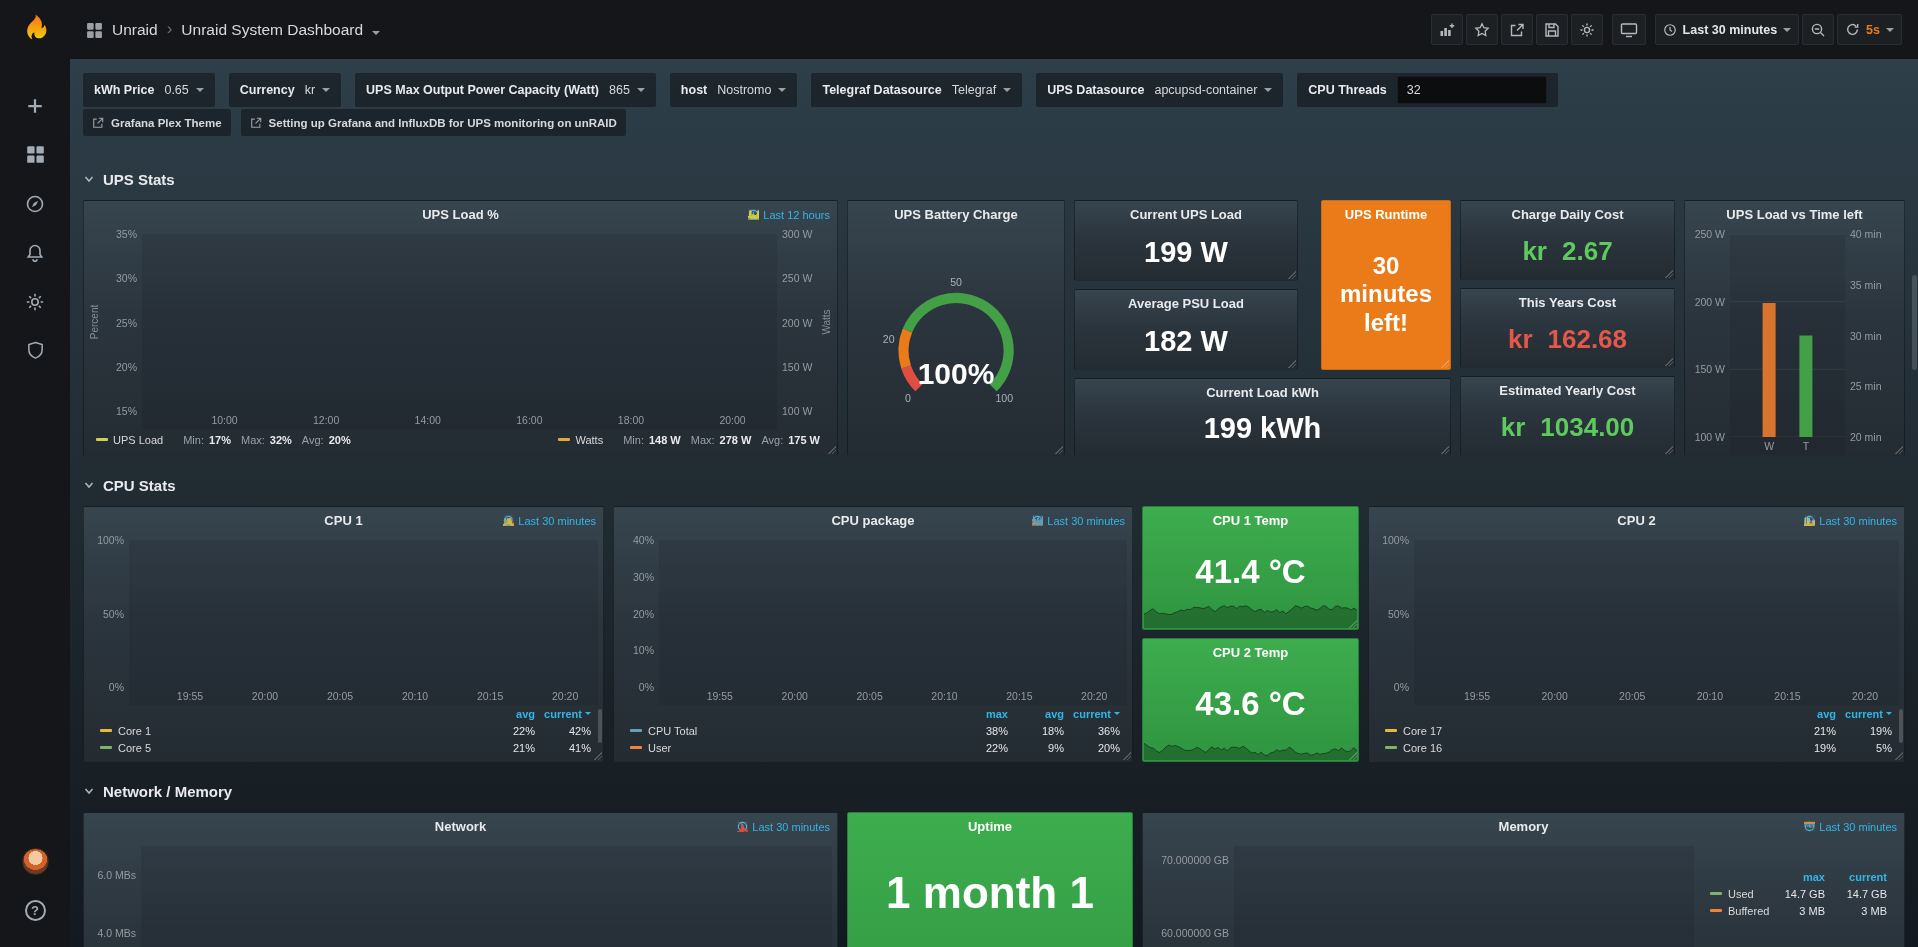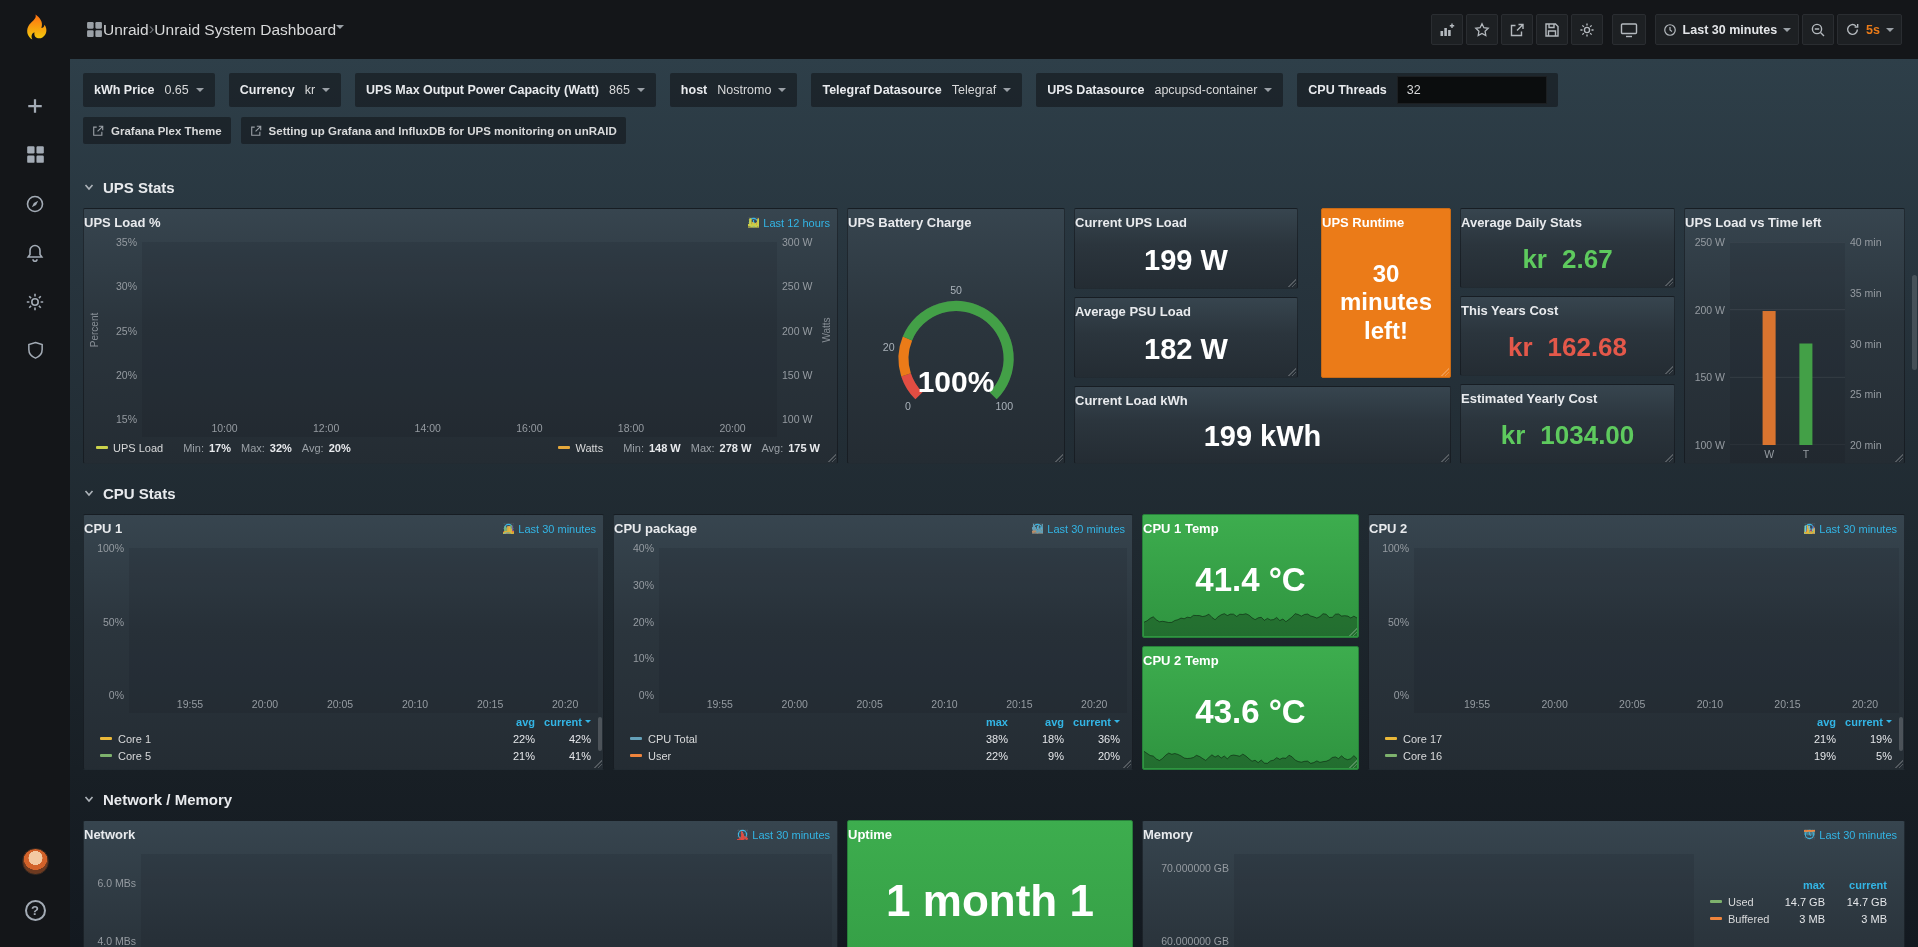--- a/index.html
+++ b/index.html
@@ -11,52 +11,52 @@
 #sidebar{position:fixed;left:0;top:0;bottom:0;width:70px;background:#141619;display:flex;flex-direction:column;align-items:center;z-index:20}
 .logo{width:46px;height:46px;margin:7px 0 28px;display:flex;align-items:center;justify-content:center;cursor:pointer}
 .side-btn{width:70px;height:49px;display:flex;align-items:center;justify-content:center;color:#a3abb5;cursor:pointer}
 .side-spacer{flex:1}
 .avatar{width:27px;height:27px;border-radius:50%;background:radial-gradient(circle at 50% 36%,#f3c9a2 0 34%,#d2622a 35% 58%,#6e3a20 59% 100%);border:1px solid #3a2a20}
 .help-circle{width:21px;height:21px;border-radius:50%;border:2px solid #a3abb5;display:flex;align-items:center;justify-content:center;font-size:13px;font-weight:bold}
 #side-bottom{margin-bottom:12px;display:flex;flex-direction:column;align-items:center}
 
 
 #navbar{position:fixed;left:70px;top:0;right:0;height:59px;background:#141619;display:flex;align-items:center;padding:0 16px;z-index:15}
-.crumbs{display:flex;align-items:flex-start;font-size:15.5px;color:#d8d9da}
+.crumbs{display:flex;align-items:flex-end;gap:9px;font-size:15.5px;color:#d8d9da}
 .crumb-sep{color:#6d7177;font-size:17px;margin-top:-2px}
 .crumbs .apps-ic{color:#9aa0a6;display:flex}
 .caret{width:0;height:0;border:4px solid transparent;border-top-color:#9aa0a6;margin-top:4px;display:inline-block}
 .nav-actions{margin-left:auto;display:flex;align-items:center;gap:9px}
 .nav-group{display:flex;gap:3px}
 .nav-btn{height:31px;min-width:31px;padding:0 7px;display:flex;align-items:center;justify-content:center;gap:6px;background:#1d2023;border:1px solid #2a2d31;border-radius:2px;color:#b4b9be;cursor:pointer;font-size:12.5px;white-space:nowrap}
 .nav-btn .lbl{color:#e3e5e8;font-weight:bold}
 .refresh-int{color:#eb7b18;font-weight:bold}
 
 
 #dash{position:fixed;left:70px;top:59px;width:1848px;height:888px;overflow:hidden;padding:14px 13px 0;background:linear-gradient(180deg,#2e3f49 0%,#27343d 25%,#1f2930 55%,#181f25 80%,#131920 100%)}
 #vars-row{display:flex;align-items:center;gap:14px}
 .var-box{display:flex;align-items:center;gap:10px;background:rgba(16,19,22,.55);padding:0 11px;height:34px;border-radius:2px}
 .var-label{font-size:12.5px;font-weight:bold;color:#e8eaed;white-space:nowrap}
 .var-value{display:flex;align-items:center;gap:7px;font-size:12.5px;color:#d8d9da;cursor:pointer;white-space:nowrap}
 .var-input{width:150px;height:28px;background:#0b0d0e;border:1px solid #1c1f22;color:#d8d9da;font-size:12.5px;padding:0 9px;font-family:inherit}
-#links-row{display:flex;align-items:flex-start;gap:10px;margin-top:10px}
+#links-row{display:flex;align-items:flex-start;gap:10px;margin-top:2px}
 .link-btn{display:flex;align-items:center;gap:7px;height:27px;padding:0 9px;background:rgba(16,19,22,.55);border-radius:2px;font-size:11.5px;font-weight:bold;color:#d8d9da;cursor:pointer;white-space:nowrap}
 .link-btn svg{color:#9aa0a6}
 .sec-head{display:flex;align-items:center;gap:8px;height:26px;margin:16px 0 8px;font-size:15px;font-weight:bold;color:#e8eaed;cursor:pointer}
 #sec-ups{margin-top:30px}
 .sec-head svg{color:#aeb4ba}
 .row{display:flex;gap:9px}
 .pcol{display:flex;flex-direction:column;gap:8px}
 .prow{display:flex;gap:23px}
 
 
 .panel{position:relative;display:flex;flex-direction:column;background:linear-gradient(180deg,#37454f 0%,#2b353d 45%,#242c33 100%);border:1px solid rgba(8,12,16,.45);border-radius:2px}
 .panel::after{content:"";position:absolute;right:1px;bottom:1px;width:9px;height:9px;pointer-events:none;background:linear-gradient(135deg,transparent 0 55%,rgba(255,255,255,.22) 55% 63%,transparent 63% 75%,rgba(255,255,255,.22) 75% 83%,transparent 83%)}
 .p-head{position:relative;height:27px;flex:none}
-.p-title{display:block;text-align:left;line-height:27px;font-size:13px;font-weight:bold;color:#e8eaed;cursor:pointer;white-space:nowrap;overflow:hidden}
+.p-title{display:block;text-align:center;line-height:27px;font-size:13px;font-weight:bold;color:#e8eaed;cursor:pointer;white-space:nowrap;overflow:hidden}
 .timeinfo{position:absolute;right:7px;top:0;height:27px;display:flex;align-items:center;gap:4px;color:#33b5e5;font-size:11px;cursor:pointer;background:transparent}
 .stat-value{flex:1;display:flex;align-items:center;justify-content:center;font-weight:bold;color:#fff;font-size:29px;padding-bottom:4px}
 .stat-value.cost{font-size:26px;gap:15px}
 .stat-value.green{color:#5eca5e}
 .stat-value.red{color:#e4584a}
 .panel.orange{background:#eb7b18;border-color:#c96a15}
 .panel.orange .p-title{color:#fff}
 .panel.orange .stat-value{font-size:24px;line-height:1.18;text-align:center;padding:0 8px 8px}
 .panel.green{background:linear-gradient(180deg,#3dad4e,#2f9440);border-color:#27803a}
 .panel.green .p-title{color:#fff}
@@ -461,21 +461,21 @@
         <div class="p-head">
             <span class="p-title">Current Load kWh</span>
           </div>
         <div class="stat-value">199 kWh</div>
       </div>
     </div>
 
     <div class="pcol" style="width:215px">
       <div class="panel" style="flex:1">
         <div class="p-head">
-            <span class="p-title">Average Daily Stats</span>
+            <span class="p-title">Charge Daily Cost</span>
           </div>
         <div class="stat-value cost green">
             <span>kr</span>
             <span>2.67</span>
           </div>
       </div>
       <div class="panel" style="flex:1">
         <div class="p-head">
             <span class="p-title">This Years Cost</span>
           </div>

